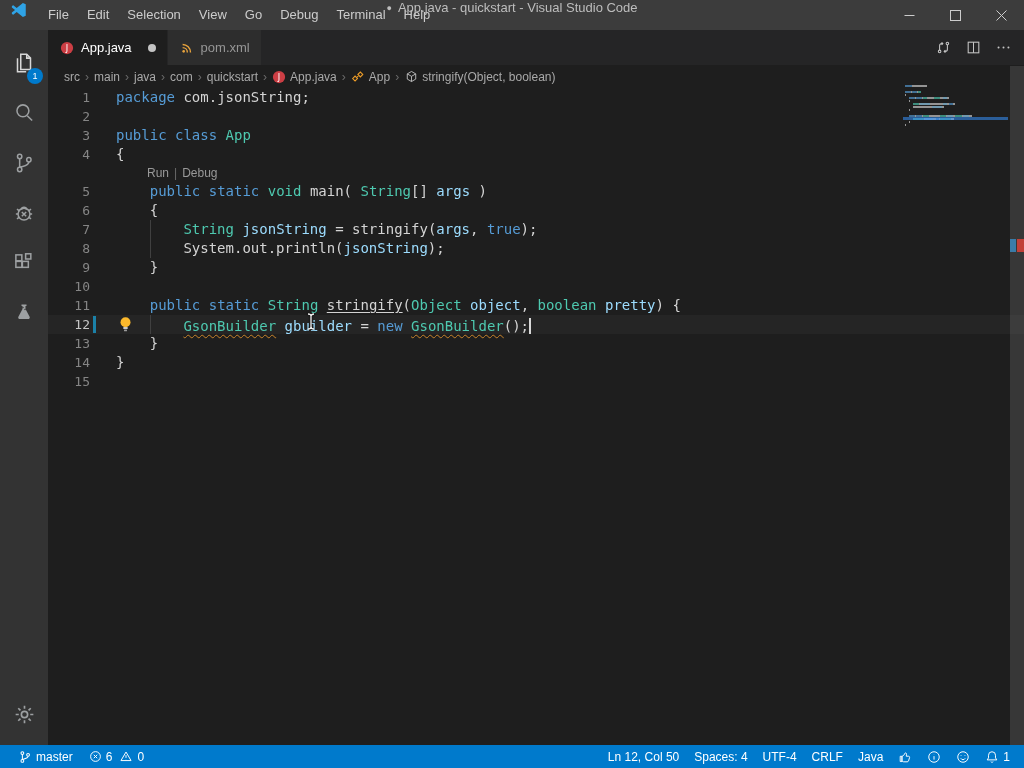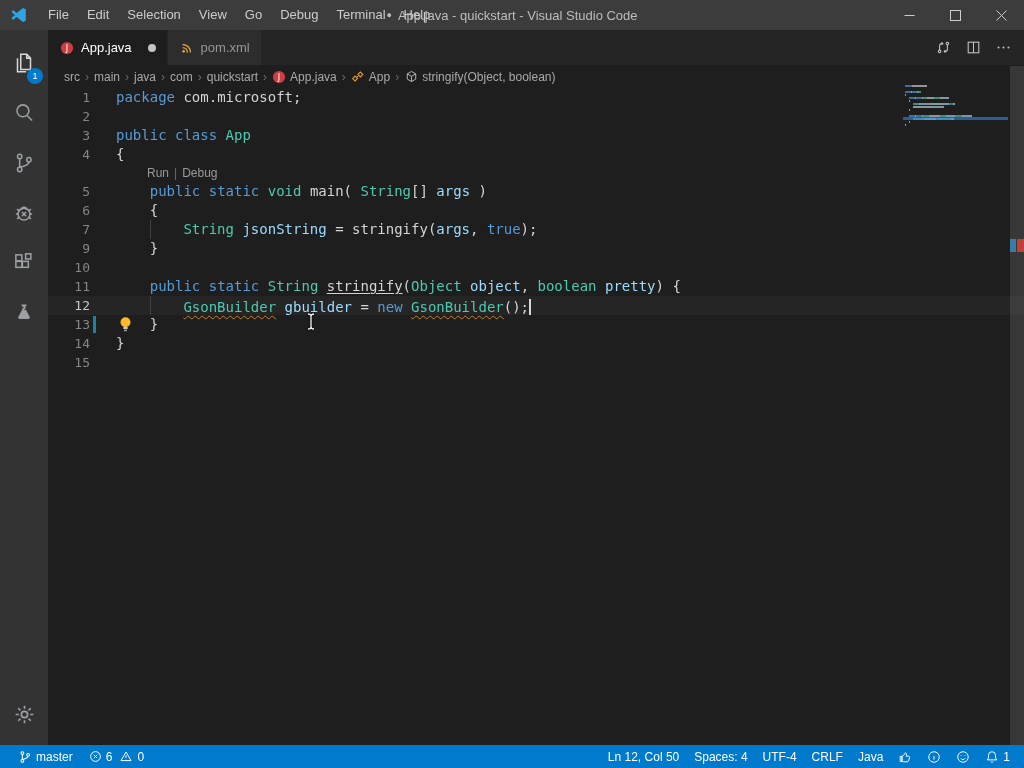--- a/index.html
+++ b/index.html
@@ -8,21 +8,21 @@
     --text:#d4d4d4; --ln:#858585; --codelens:#999999; --squiggle:#c8832a;
     --modgutter:#1b81a8; --cursmark:#3a7ca8; --errmark:#c24038;
   }
   *{box-sizing:border-box;margin:0;padding:0}
   html,body{width:1024px;height:768px;overflow:hidden;background:var(--editor);
     font-family:"Liberation Sans",sans-serif;-webkit-font-smoothing:antialiased}
   body{position:relative;color:#cccccc}
 
   
   .titlebar{position:absolute;left:0;top:0;width:1024px;height:30px;background:var(--titlebar);
-    display:flex;align-items:center;font-size:13px;color:#cccccc;z-index:30}
+    display:flex;align-items:flex-start;font-size:13px;color:#cccccc;z-index:30}
   .logo{width:20px;height:20px;margin-left:9px;display:flex;align-items:center;justify-content:center}
   .menus{display:flex;margin-left:10px;height:30px}
   .menu-item{padding:0 9px;line-height:30px;cursor:default}
   .window-title{position:absolute;left:50%;transform:translateX(-50%);color:#bdbdbd;white-space:nowrap;
     display:flex;align-items:center;gap:6px}
   .window-title .mdot{font-size:9px;position:relative;top:0px}
   .window-controls{position:absolute;right:0;top:0;display:flex;height:30px}
   .wc{width:46px;height:30px;display:flex;align-items:center;justify-content:center}
 
   
@@ -287,28 +287,29 @@
         <svg width="13" height="13" viewBox="0 0 16 16" fill="none" stroke="#c5c5c5" stroke-width="1.1">
           <path d="M8 1.8l5.2 3v6.4L8 14.2l-5.2-3V4.8z"></path>
           <path d="M2.8 4.8L8 7.8l5.2-3M8 7.8v6.4"></path>
         </svg>
       </span>
       <span>stringify(Object, boolean)</span>
     </span>
   </div>
 
 <div id="code">
-    <div class="line"><span class="ln">1</span><span class="content"><span class="tk tk-kw">package</span><span class="tk tk-d"> com.microsoft;</span></span></div>
+    <div class="line"><span class="ln">1</span><span class="content"><span class="tk tk-kw">package</span><span class="tk tk-d"> com.jsonString;</span></span></div>
     <div class="line"><span class="ln">2</span><span class="content"></span></div>
     <div class="line"><span class="ln">3</span><span class="content"><span class="tk tk-kw">public</span><span class="tk tk-d"> </span><span class="tk tk-kw">class</span><span class="tk tk-d"> </span><span class="tk tk-ty">App</span></span></div>
     <div class="line"><span class="ln">4</span><span class="content"><span class="tk tk-d">{</span></span></div>
     <div class="codelens-row"><span class="cl-link">Run</span><span class="cl-sep">|</span><span class="cl-link">Debug</span></div>
     <div class="line"><span class="ln">5</span><span class="content"><span class="ind"></span><span class="tk tk-kw">public</span><span class="tk tk-d"> </span><span class="tk tk-kw">static</span><span class="tk tk-d"> </span><span class="tk tk-ty">void</span><span class="tk tk-d"> </span><span class="tk tk-fn">main</span><span class="tk tk-d">( </span><span class="tk tk-ty">String</span><span class="tk tk-d">[] </span><span class="tk tk-var">args</span><span class="tk tk-d"> )</span></span></div>
     <div class="line"><span class="ln">6</span><span class="content"><span class="ind"></span><span class="tk tk-d">{</span></span></div>
     <div class="line"><span class="ln">7</span><span class="content"><span class="ind"></span><span class="ind g"></span><span class="tk tk-ty">String</span><span class="tk tk-d"> </span><span class="tk tk-var">jsonString</span><span class="tk tk-d"> = </span><span class="tk tk-fn">stringify</span><span class="tk tk-d">(</span><span class="tk tk-var">args</span><span class="tk tk-d">, </span><span class="tk tk-kw">true</span><span class="tk tk-d">);</span></span></div>
+    <div class="line"><span class="ln">8</span><span class="content"><span class="ind"></span><span class="ind g"></span><span class="tk tk-d">System.out.println(</span><span class="tk tk-var">jsonString</span><span class="tk tk-d">);</span></span></div>
     <div class="line"><span class="ln">9</span><span class="content"><span class="ind"></span><span class="tk tk-d">}</span></span></div>
     <div class="line"><span class="ln">10</span><span class="content"></span></div>
     <div class="line"><span class="ln">11</span><span class="content"><span class="ind"></span><span class="tk tk-kw">public</span><span class="tk tk-d"> </span><span class="tk tk-kw">static</span><span class="tk tk-d"> </span><span class="tk tk-ty">String</span><span class="tk tk-d"> </span><span class="tk tk-fnu">stringify</span><span class="tk tk-d">(</span><span class="tk tk-ty">Object</span><span class="tk tk-d"> </span><span class="tk tk-var">object</span><span class="tk tk-d">, </span><span class="tk tk-ty">boolean</span><span class="tk tk-d"> </span><span class="tk tk-var">pretty</span><span class="tk tk-d">) {</span></span></div>
     <div class="line current"><span class="ln">12</span><span class="content"><span class="ind"></span><span class="ind g"></span><span class="tk tk-err">GsonBuilder</span><span class="tk tk-d"> </span><span class="tk tk-var">gbuilder</span><span class="tk tk-d"> = </span><span class="tk tk-kw">new</span><span class="tk tk-d"> </span><span class="tk tk-err">GsonBuilder</span><span class="tk tk-d">();</span><span class="caret"></span></span></div>
     <div class="line"><span class="ln">13</span><span class="content"><span class="ind"></span><span class="tk tk-d">}</span></span></div>
     <div class="line"><span class="ln">14</span><span class="content"><span class="tk tk-d">}</span></span></div>
     <div class="line"><span class="ln">15</span><span class="content"></span></div>
   </div>
 
 <div id="git-marker"></div>

